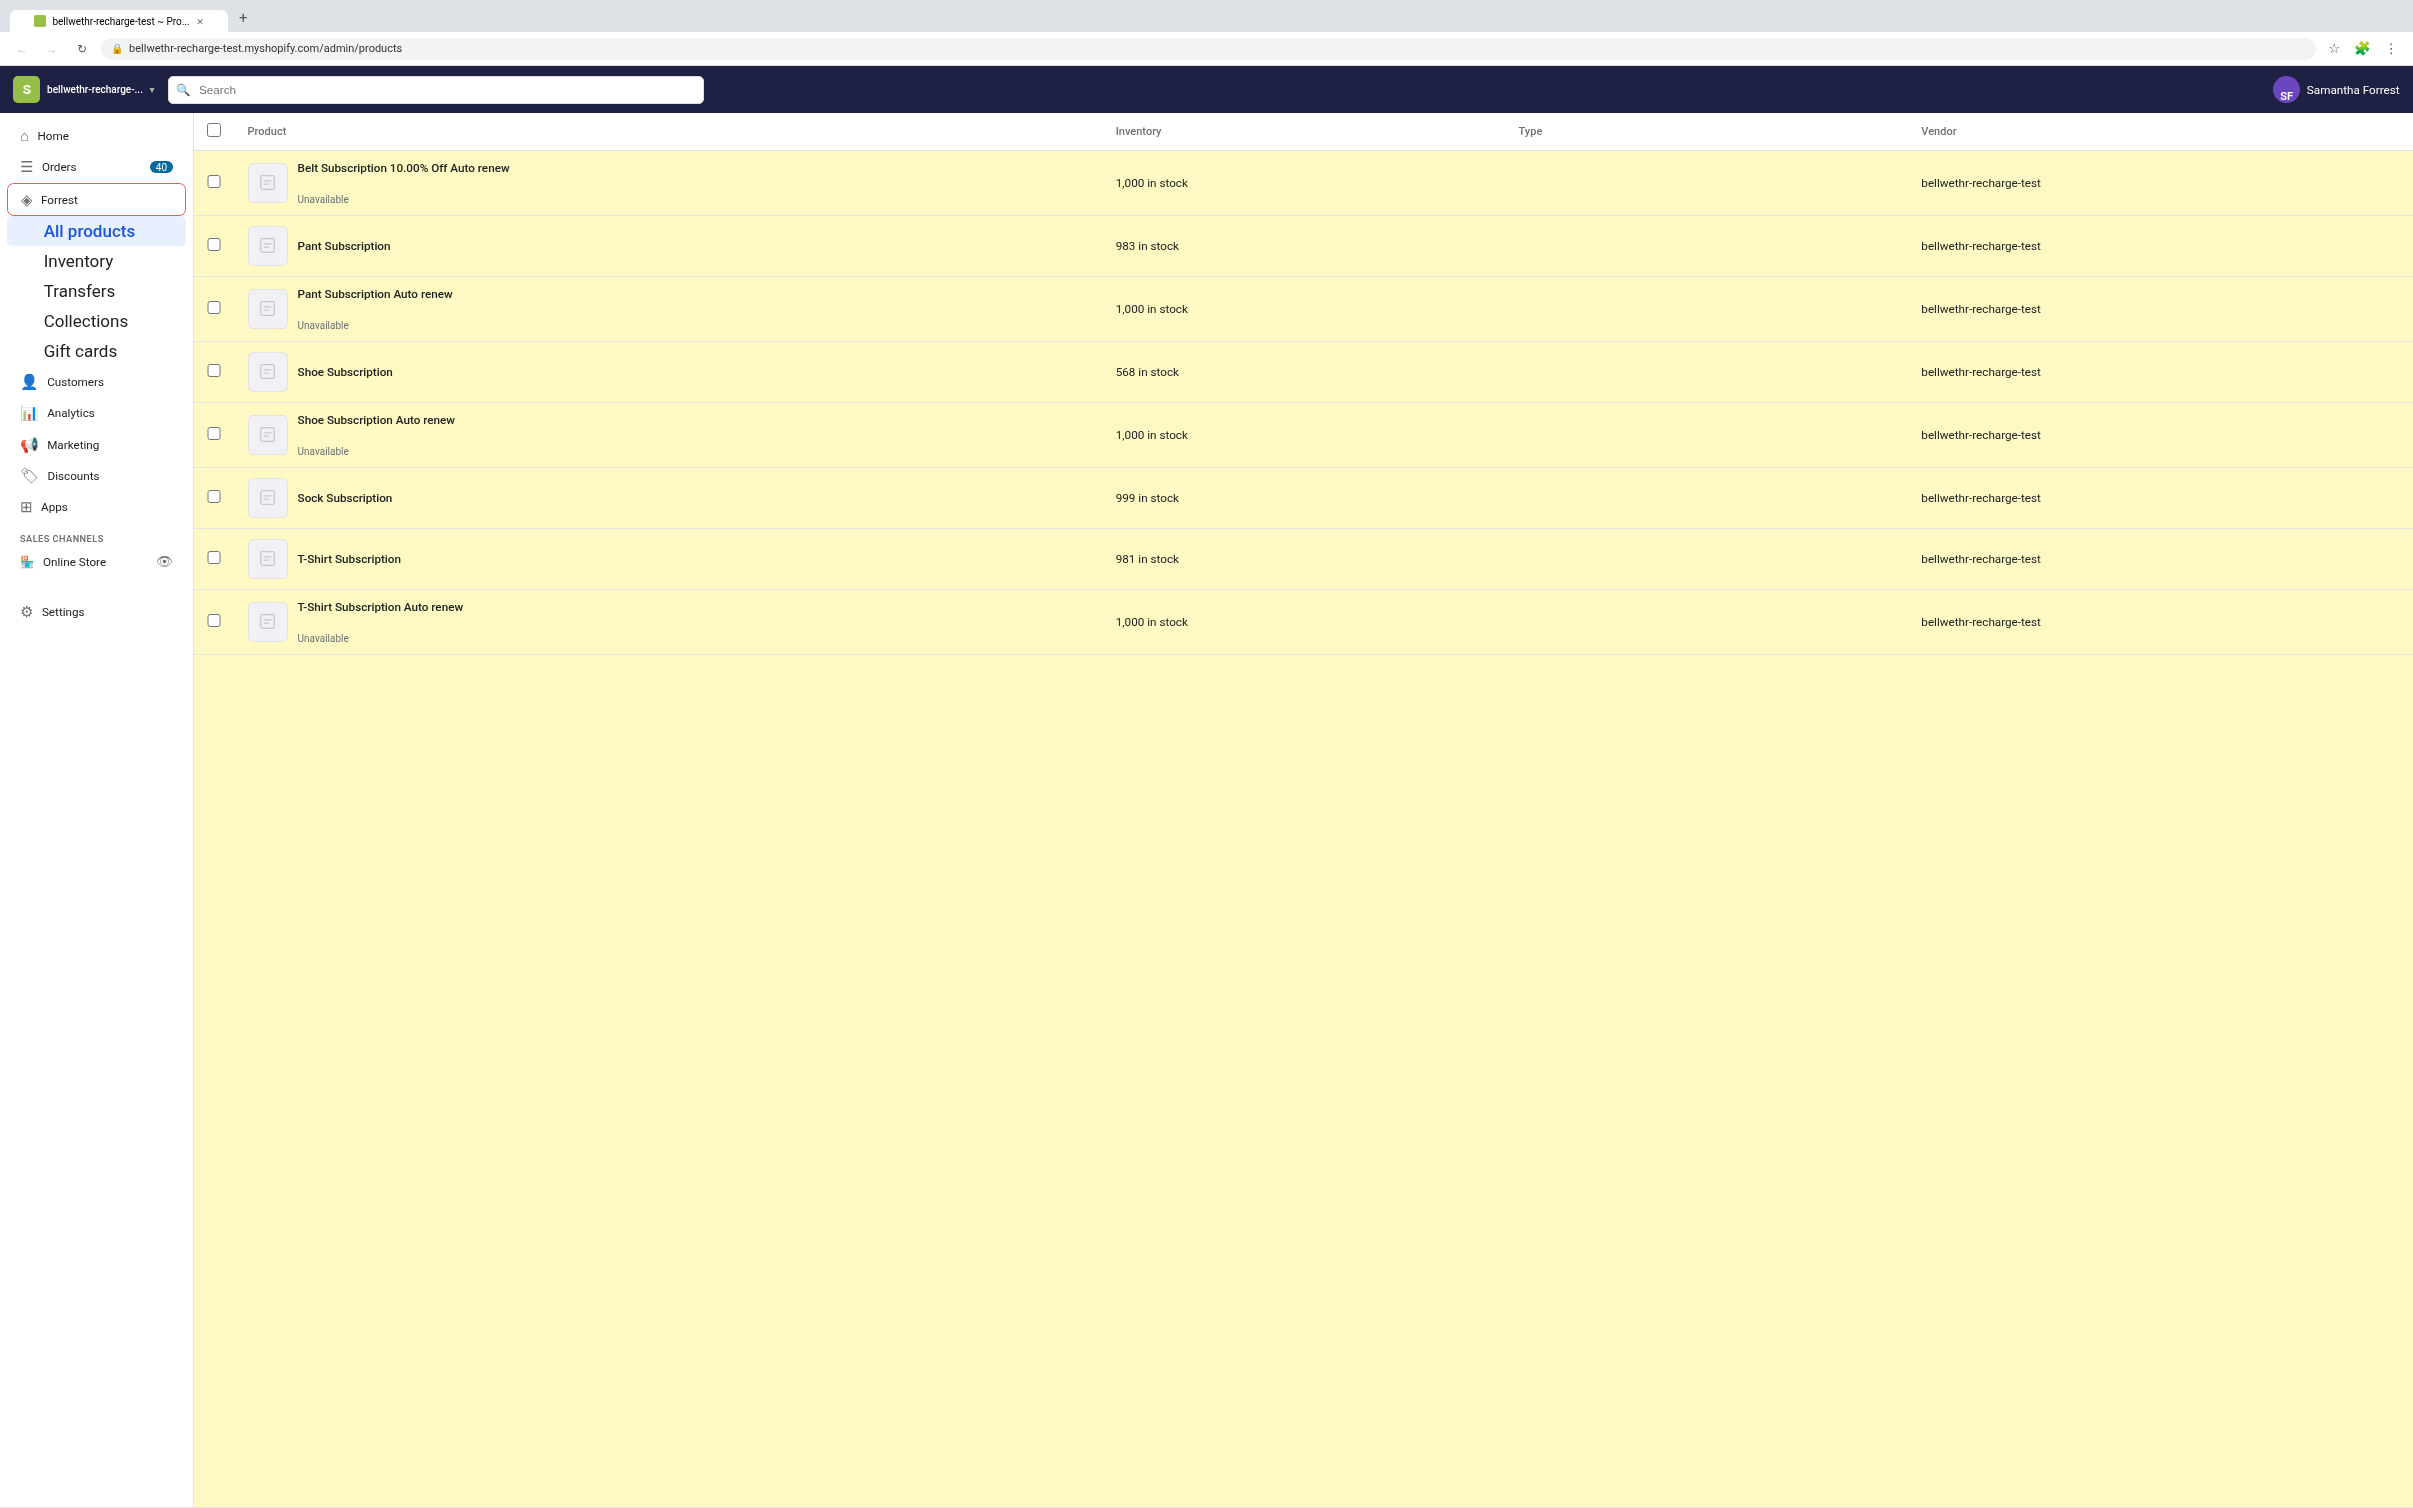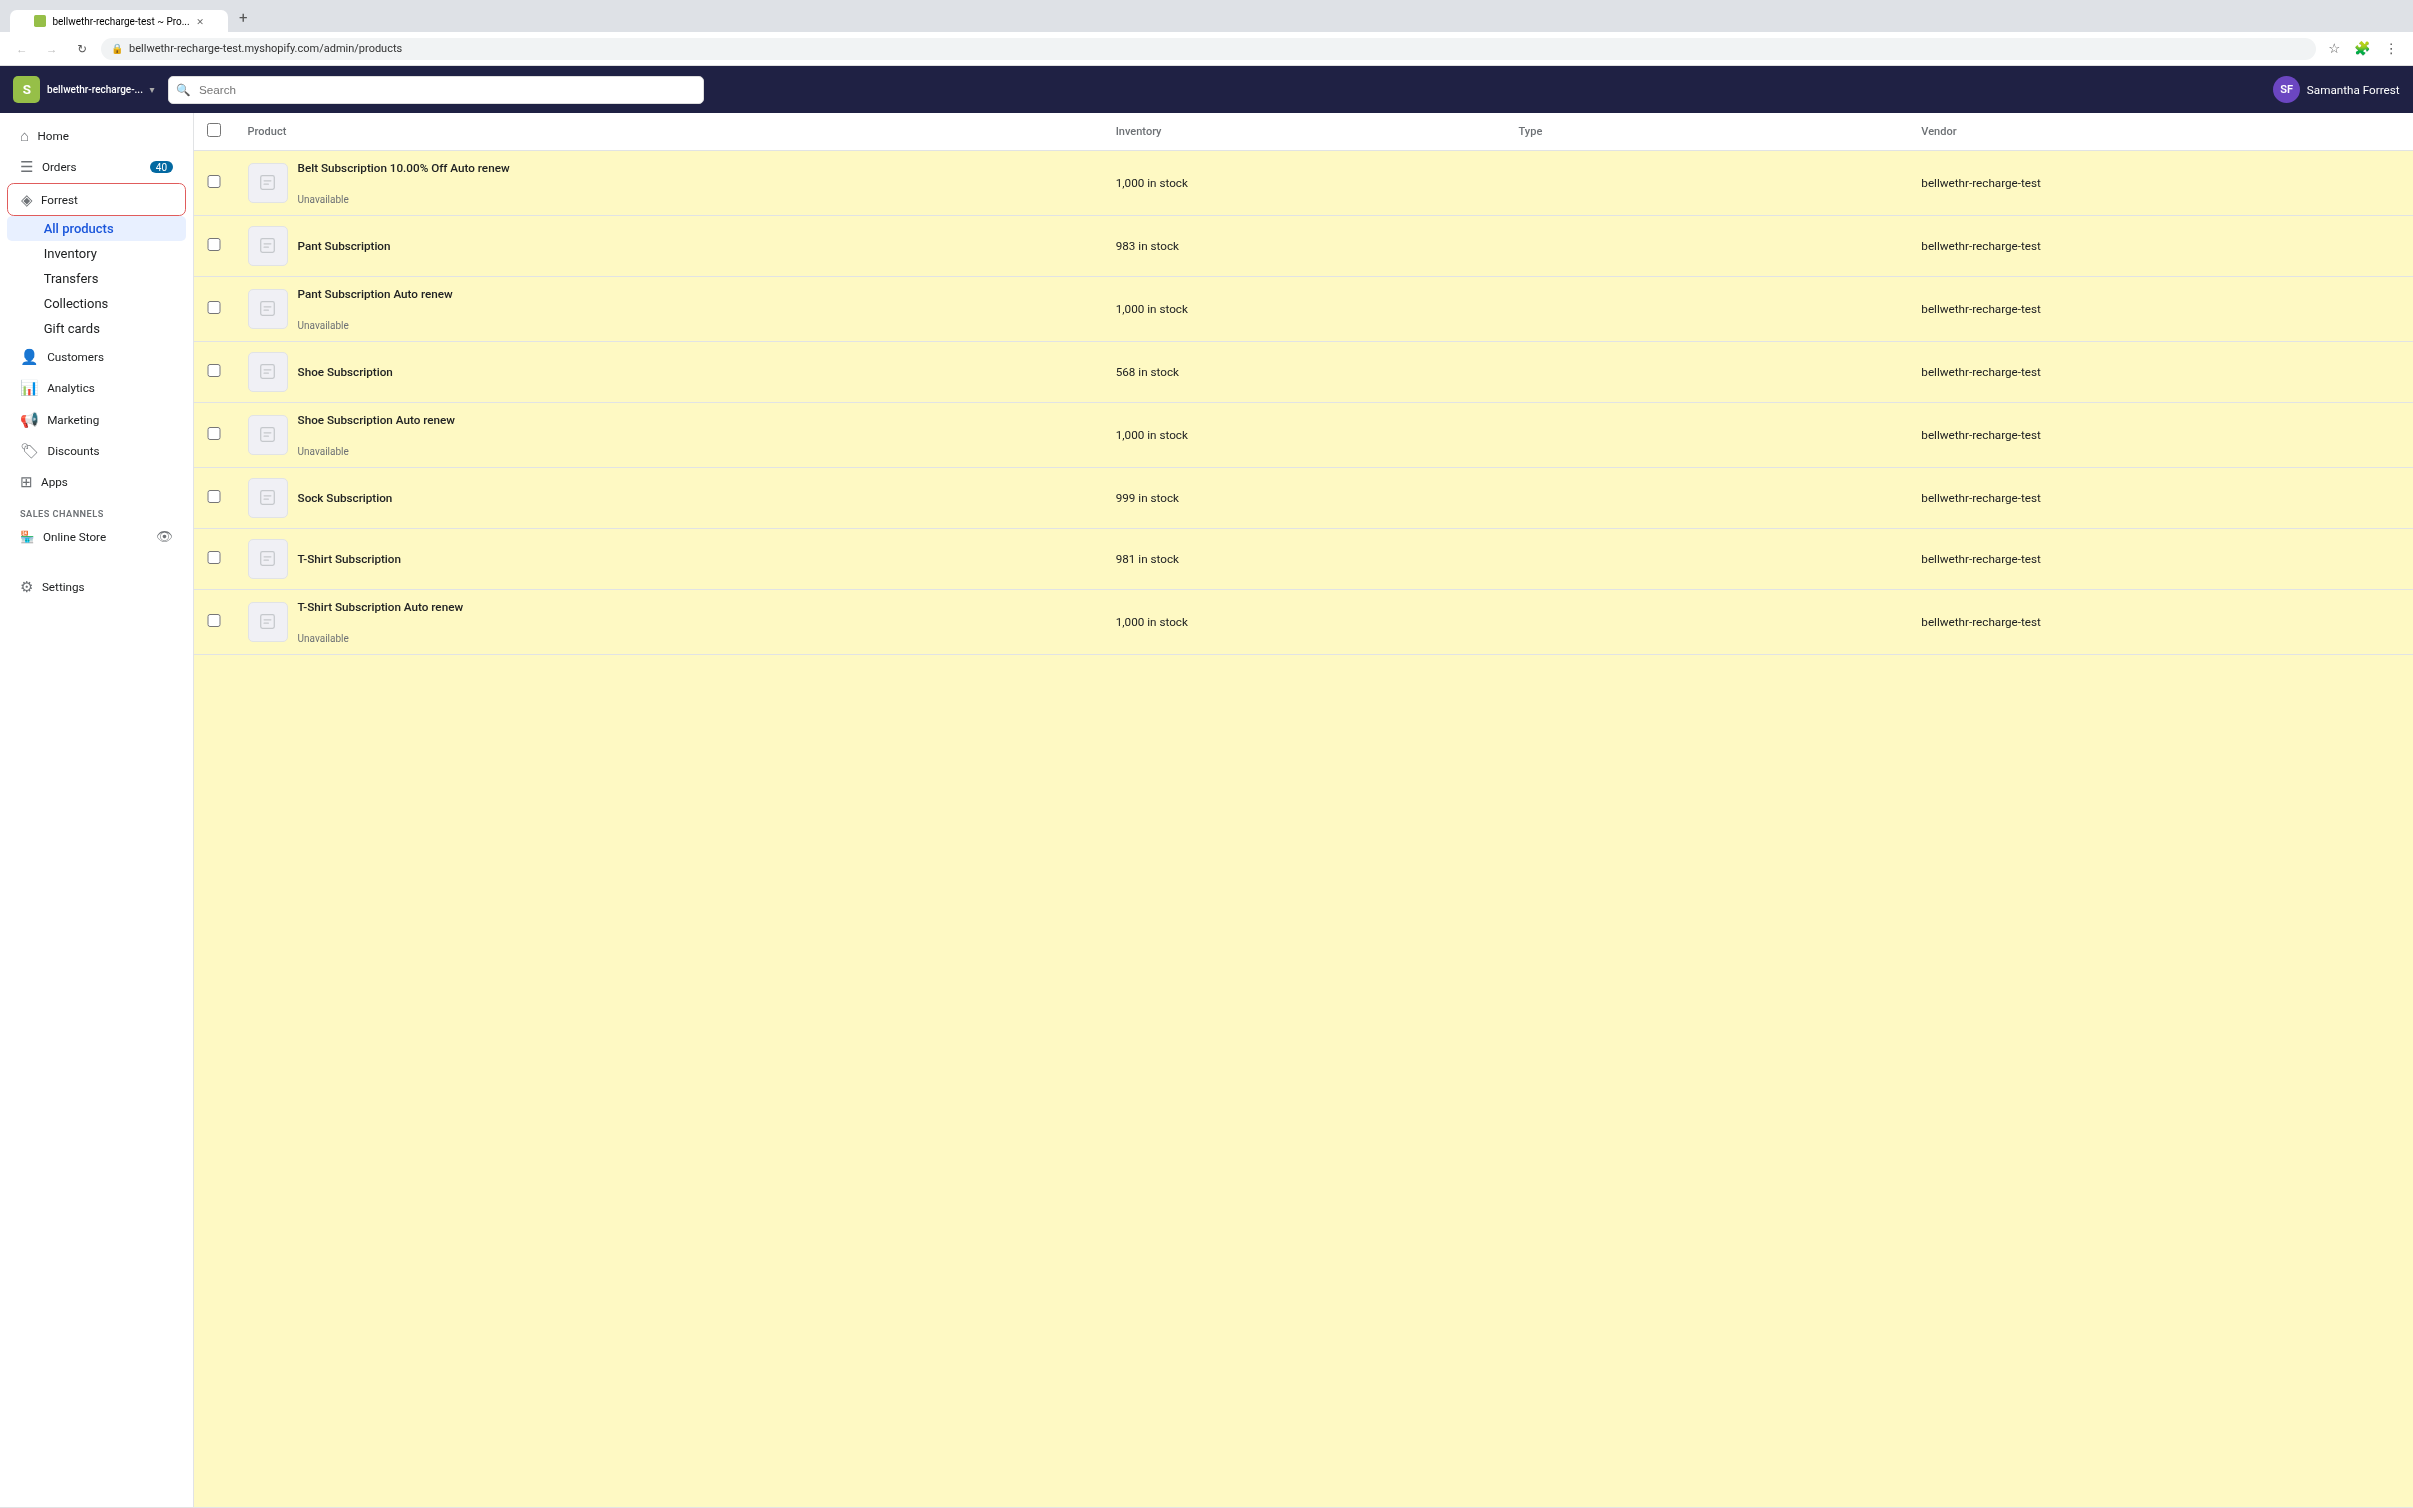--- a/index.html
+++ b/index.html
@@ -152,21 +152,21 @@
       margin-left: auto;
     }
     .user-badge {
       display: flex; align-items: center; gap: 6.7px;
       color: #fff; font-size: 11.7px; cursor: pointer;
     }
     .user-avatar-circle {
       width: 27px; height: 27px;
       border-radius: 50%;
       background: #6b46c1;
-      display: flex; align-items: center; justify-content: center;
+      display: flex; align-items: flex-end; justify-content: center;
       color: #fff; font-size: 11px; font-weight: 600;
     }
 
     
     .main-layout {
       display: flex;
       flex: 1;
       overflow: hidden;
     }
 
@@ -198,21 +198,21 @@
       color: #fff;
       border-radius: 8.4px;
       padding: 0.8px 5.9px;
       font-size: 10px;
     }
     .sidebar-sub-item {
       display: flex;
       align-items: center;
       gap: 8.4px;
       padding: 5px 13.4px 5px 37px;
-      font-size: 13px;
+      font-size: 17px;
       color: #202223;
       cursor: pointer;
       border-radius: 5px;
       margin: 0 6.7px;
     }
     .sidebar-sub-item.active { background: #e8f0ff; color: #1a56db; font-weight: 500; }
     .sidebar-section-label {
       padding: 10px 20px 3.4px;
       font-size: 9.2px;
       font-weight: 600;

